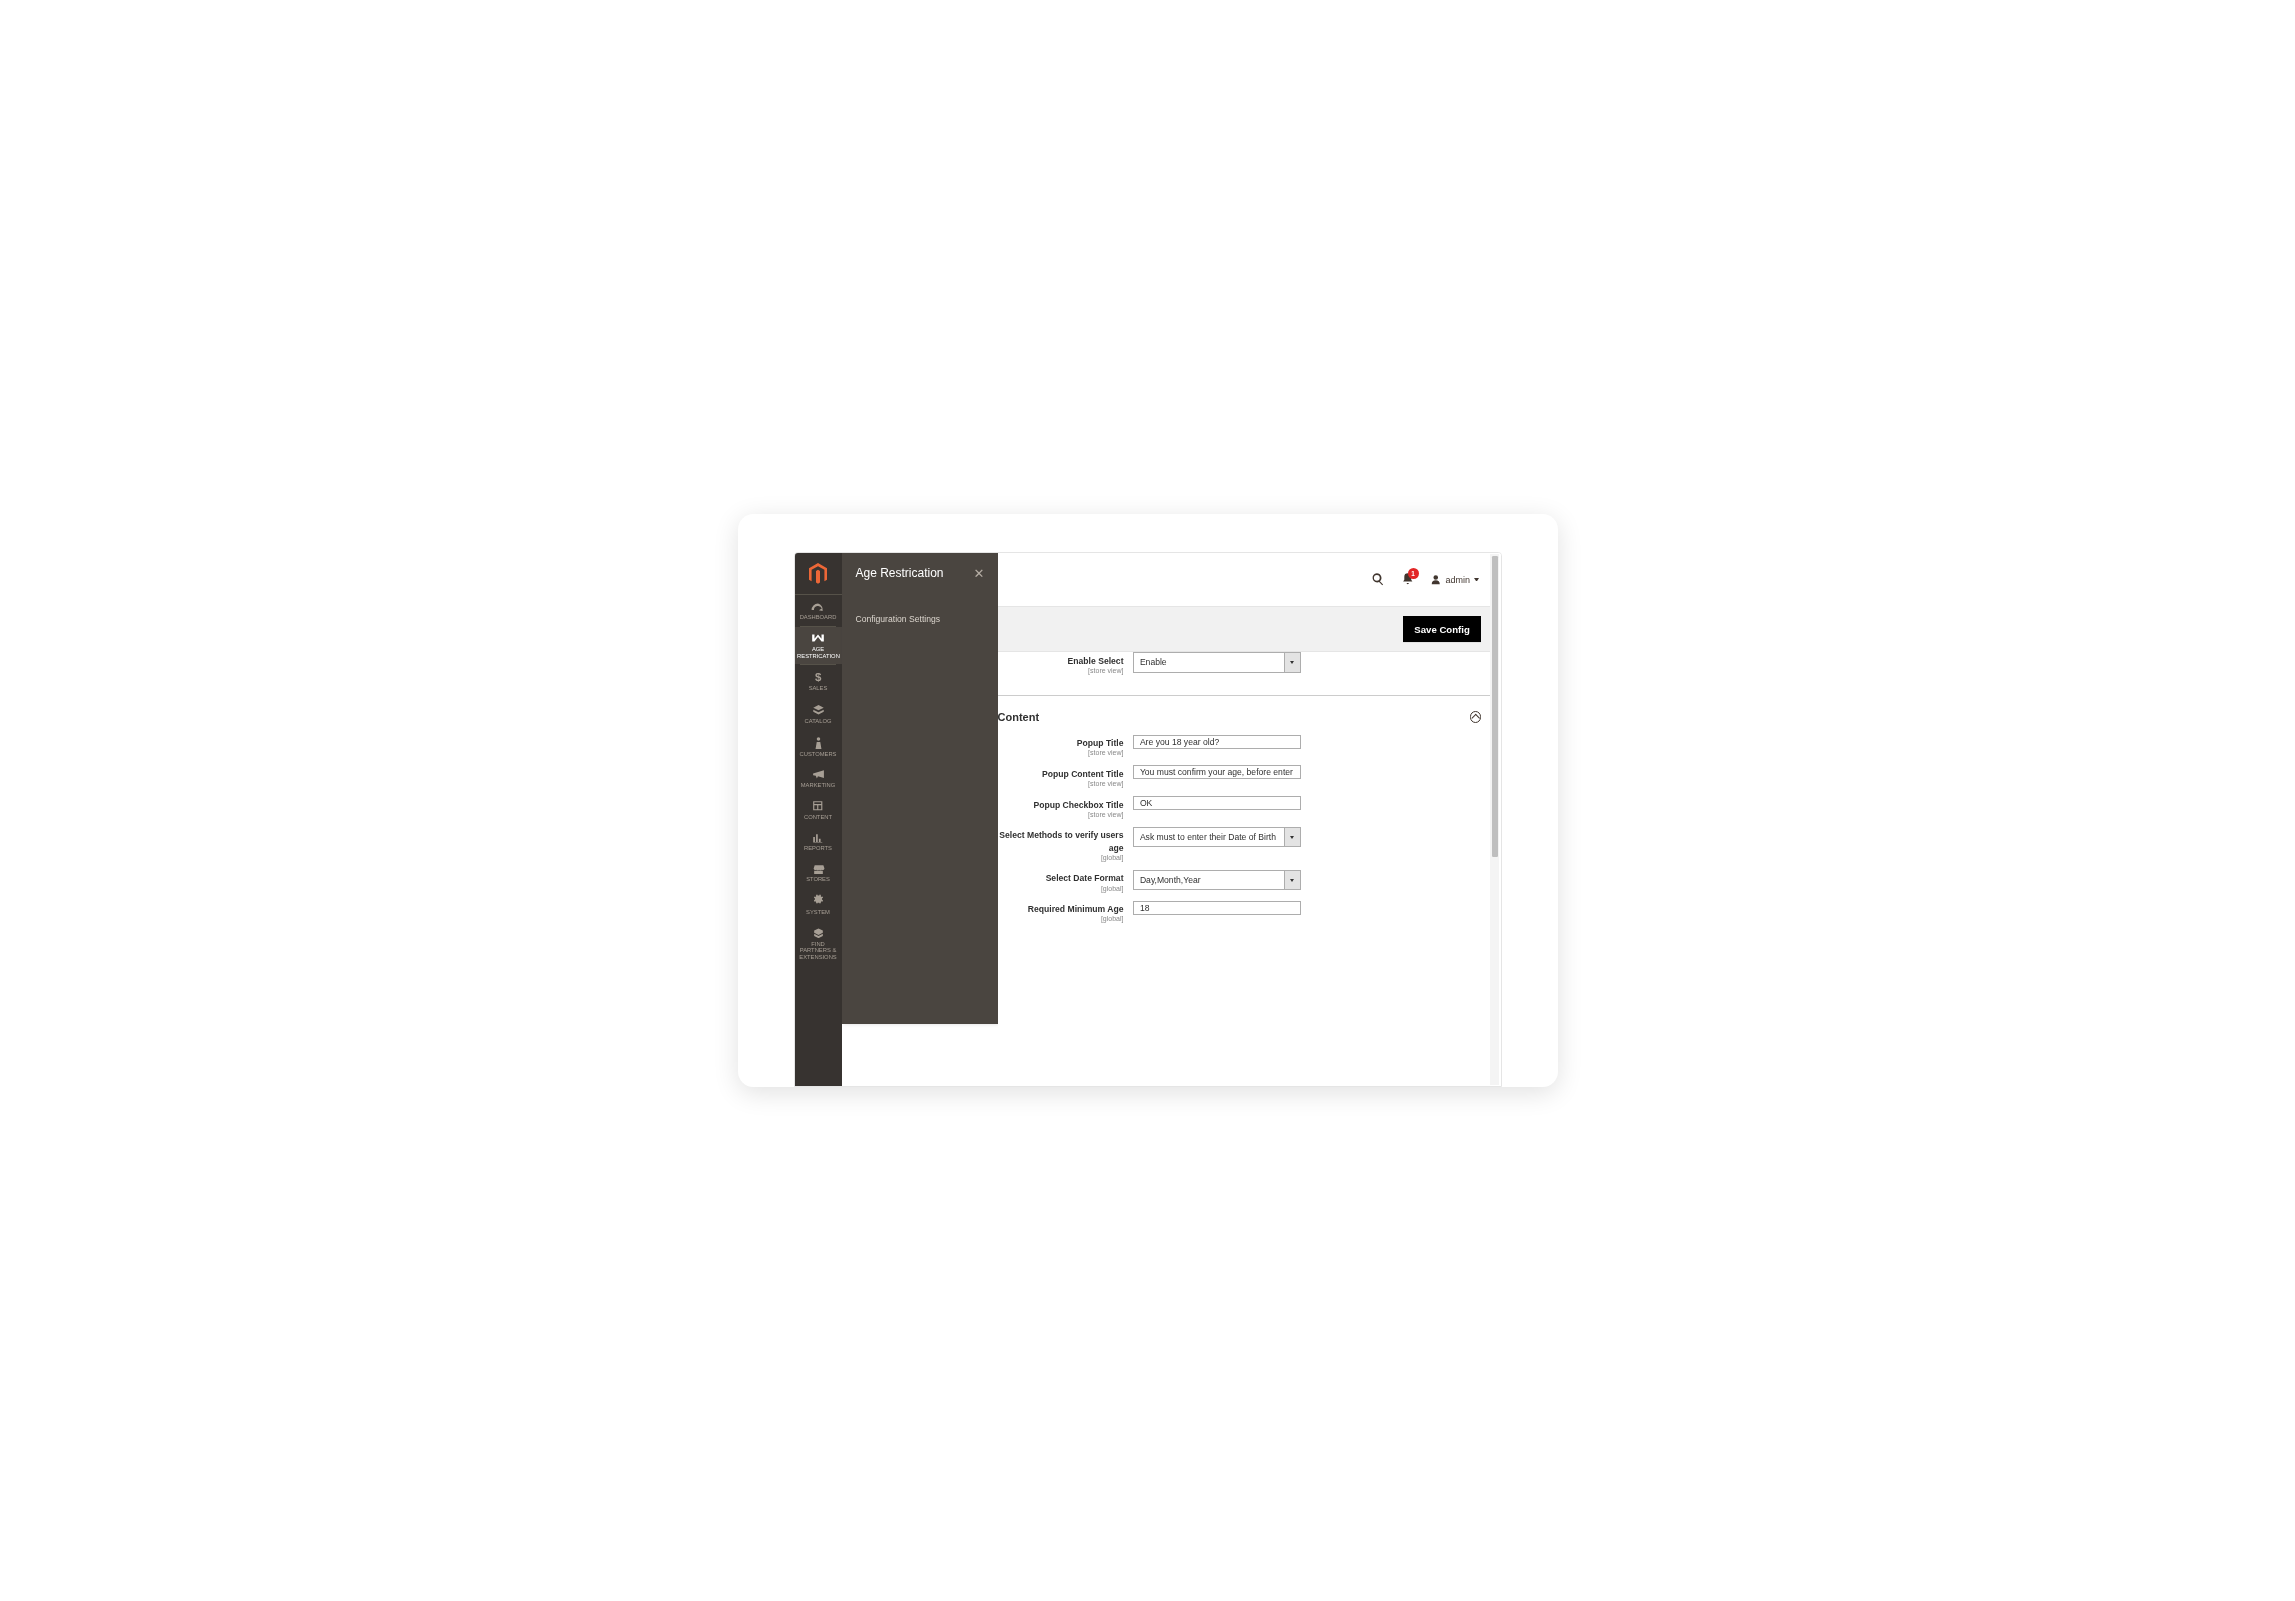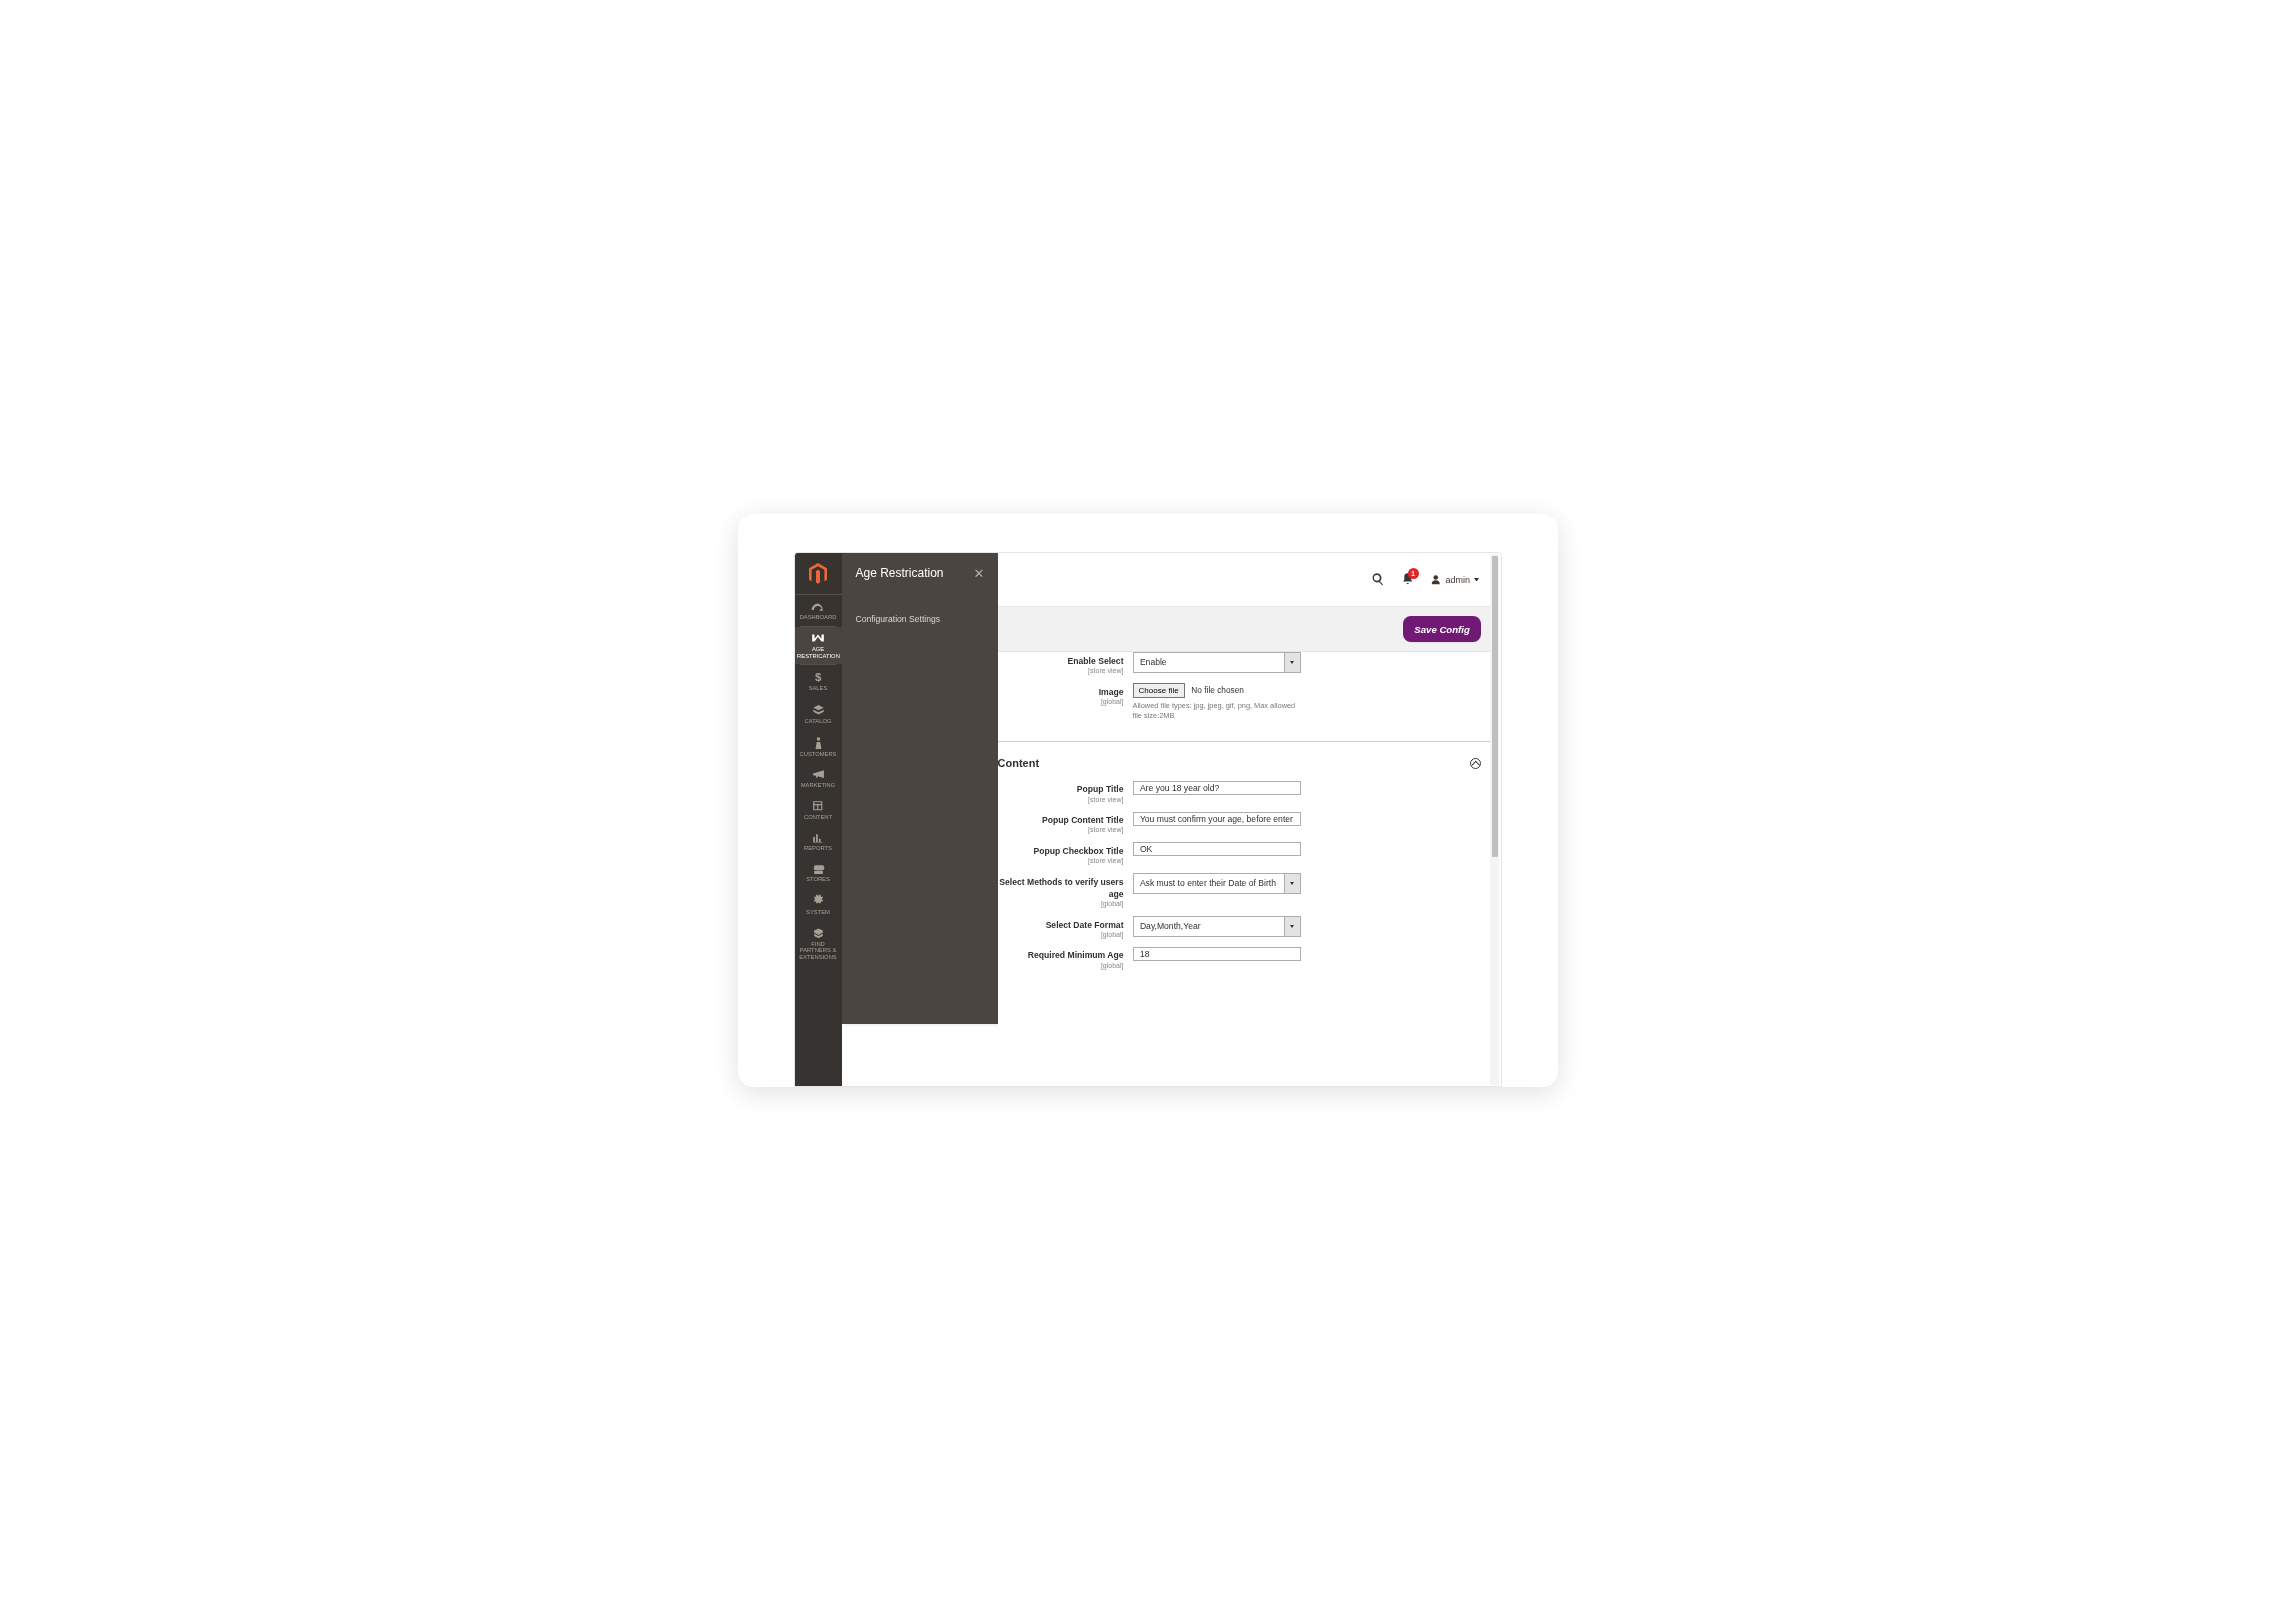--- a/index.html
+++ b/index.html
@@ -157,30 +157,29 @@
     }
     .action-bar {
       background: #f1f1f1;
       border-top: 0.6px solid #e5e5e5;
       border-bottom: 0.6px solid #e5e5e5;
       padding: 9px 9px 9px 0;
       display: flex;
       justify-content: flex-end;
     }
     .save-btn {
-      background: #701a75;
+      background: #000000;
       color: #fff;
       border: none;
       padding: 7.7px 11.5px;
       font-size: 9.6px;
       font-weight: 600;
       cursor: pointer;
-      border-radius: 8px;
+      border-radius: 0;
       box-shadow: 0 0.6px 0 rgba(0,0,0,0.1);
-      font-style: italic;
     }
     .config-body {
       padding: 0 0 13px 0;
     }
     .section {
       border-bottom: 0.6px solid #ccc;
       padding-bottom: 11.5px;
       margin-bottom: 0;
     }
     .section:last-child { border-bottom: none; }
@@ -425,33 +424,20 @@
               <span class="field-scope">[store view]</span>
             </div>
             <div class="field-input-col">
               <div class="select-wrap">
                 <div class="select-field">Enable</div>
                 <div class="select-arrow"></div>
               </div>
             </div>
           </div>
 
-          <div class="field-row">
-            <div class="field-label-col">
-              <span class="field-label">Image</span>
-              <span class="field-scope">[global]</span>
-            </div>
-            <div class="field-input-col">
-              <div>
-                <button class="file-btn">Choose file</button>
-                <span class="file-text">No file chosen</span>
-              </div>
-              <div class="field-hint">Allowed file types: jpg, jpeg, gif, png, Max allowed file size:2MB</div>
-            </div>
-          </div>
         </div>
 
         <div class="section">
           <div class="section-header">
             <span class="section-title">Content</span>
             <span class="collapse-icon"></span>
           </div>
 
           <div class="field-row">
             <div class="field-label-col">

